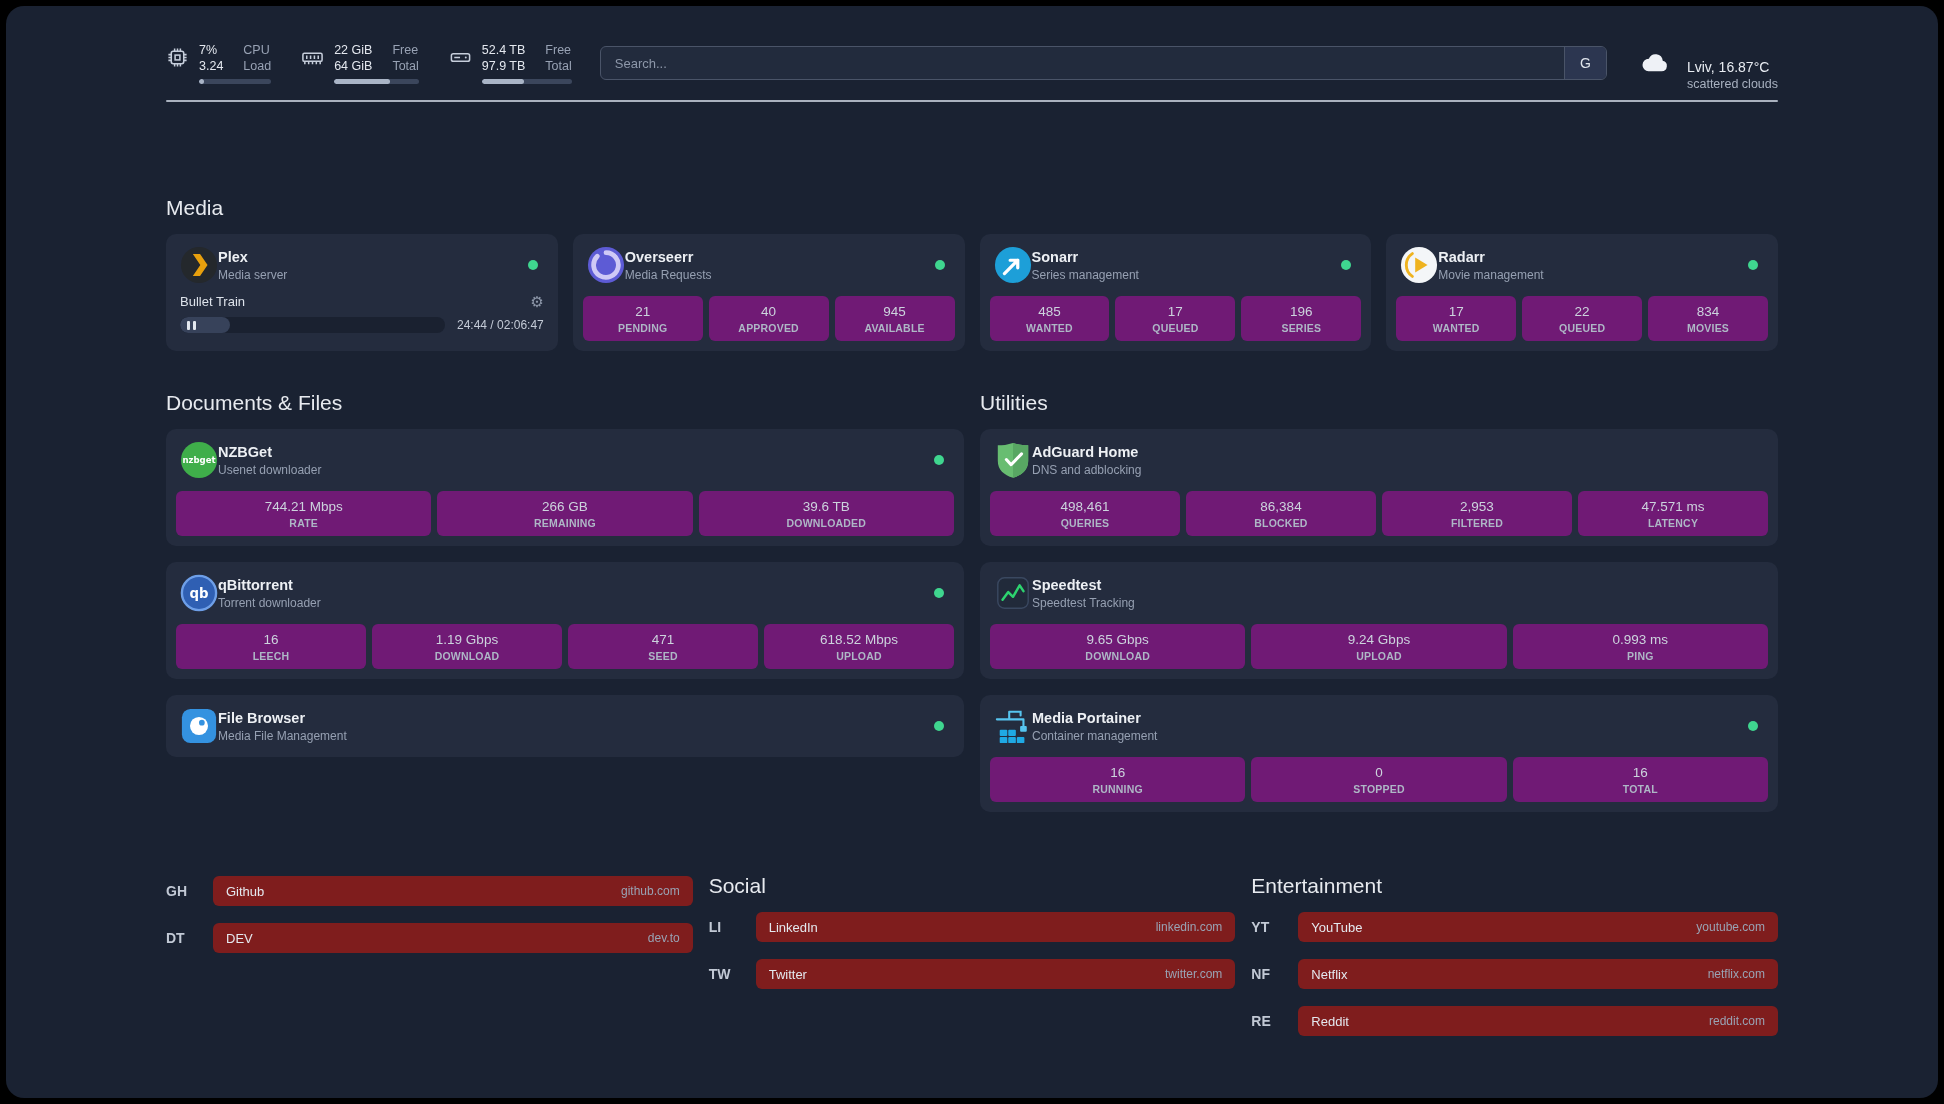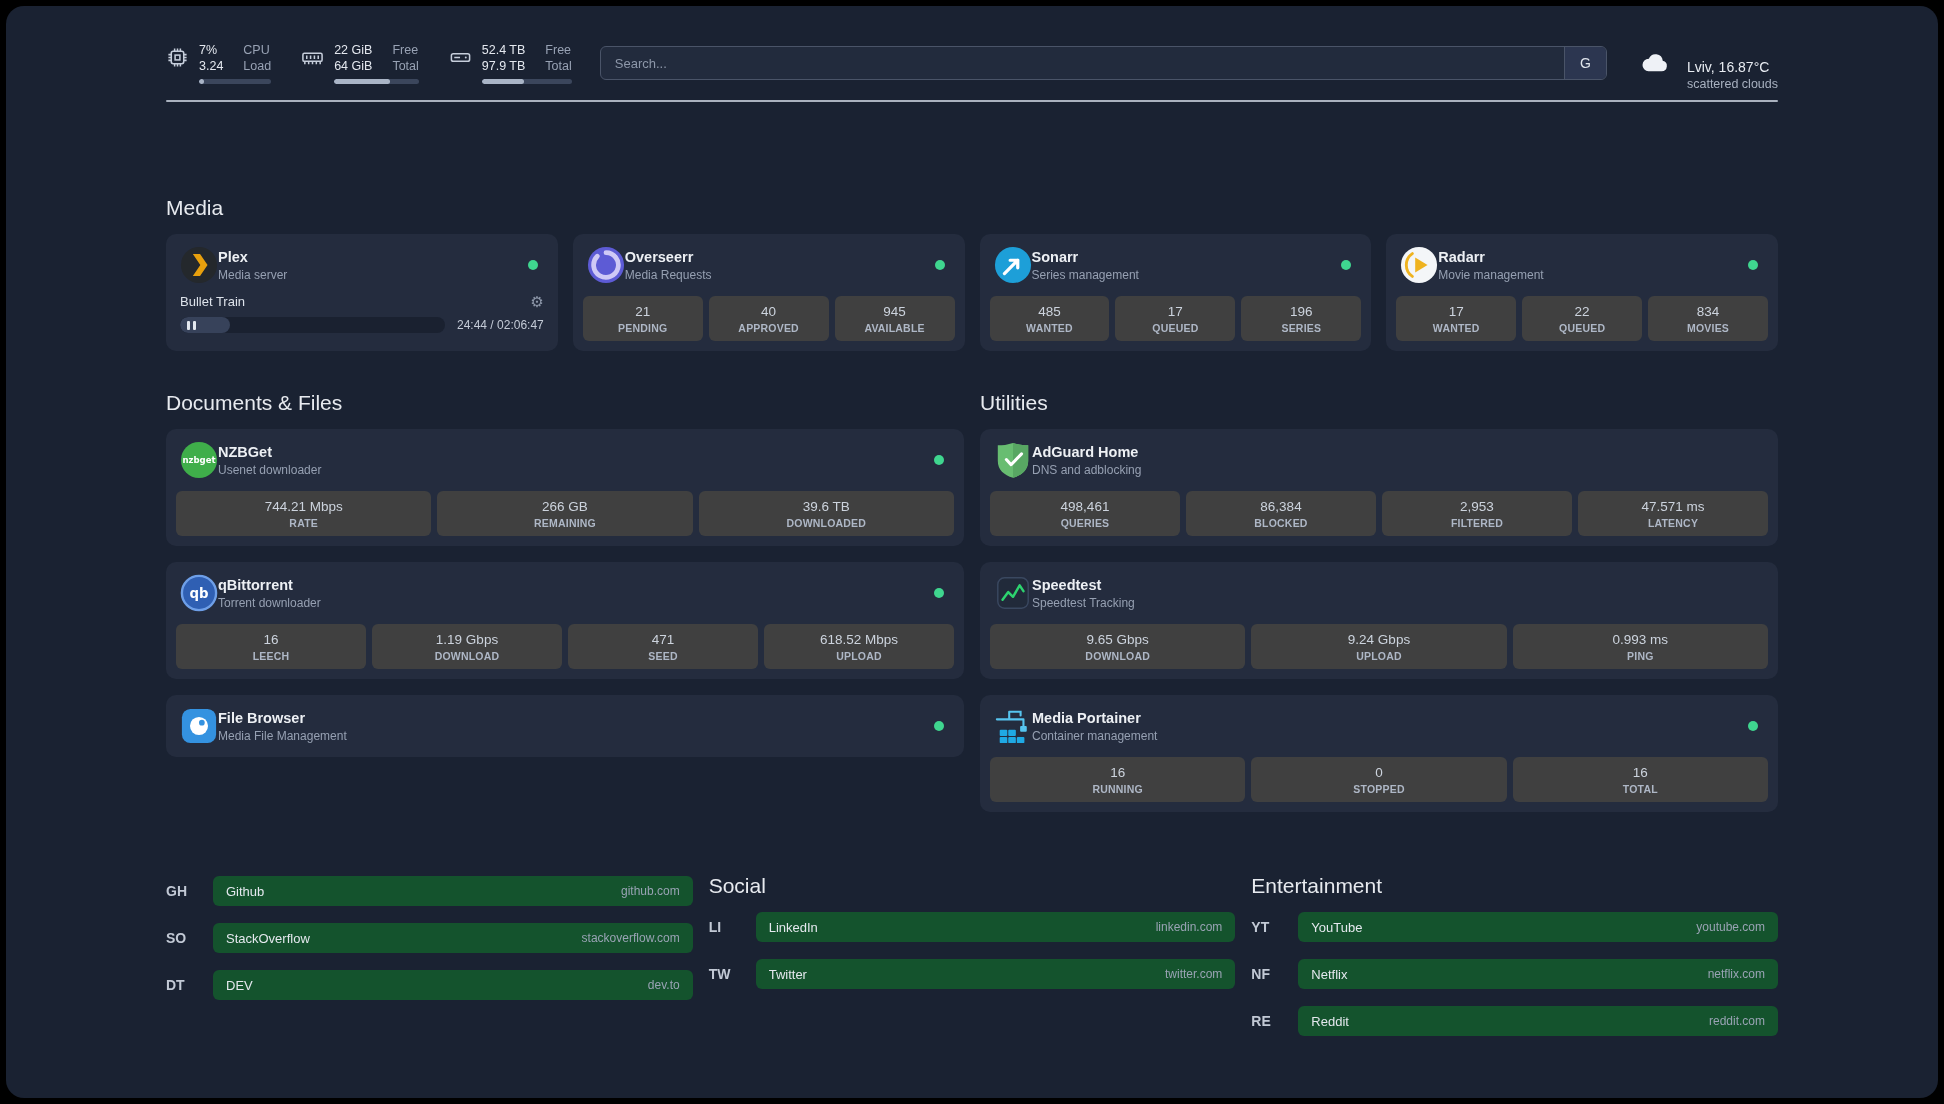--- a/index.html
+++ b/index.html
@@ -33,21 +33,21 @@
   .media-grid{display:grid;grid-template-columns:repeat(4,1fr);gap:15px;}
   .card{background:#242c3e;border-radius:10px;padding:10px;}
   .card-head{display:flex;align-items:center;padding:2px 4px;}
   .app-icon{width:38px;height:38px;flex:none;}
   .app-icon svg{width:38px;height:38px;display:block;}
   .head-text{flex:1;min-width:0;}
   .card-title{font-size:14.5px;font-weight:600;color:#edf0f4;}
   .card-sub{font-size:12px;color:#96a0b2;margin-top:3px;}
   .dot{width:10px;height:10px;border-radius:50%;background:#3fd68f;margin-right:6px;flex:none;}
   .stats{display:flex;gap:6px;margin-top:10px;}
-  .stat{flex:1;background:#404040;border-radius:6px;text-align:center;padding:8px 4px 7px;}
+  .stat{flex:1;background:#701a75;border-radius:6px;text-align:center;padding:8px 4px 7px;}
   .stat-value{font-size:13.5px;color:#ccd3dd;}
   .stat-label{font-size:10.5px;font-weight:700;color:#aeb7c6;margin-top:3px;letter-spacing:.2px;}
 
   
   .player{margin-top:8px;padding:0 4px;}
   .np-row{display:flex;align-items:center;justify-content:space-between;}
   .np-title{font-size:13px;color:#dde2ea;}
   .gear{color:#8d97a9;font-size:15px;line-height:1;cursor:pointer;}
   .np-row2{display:flex;align-items:center;gap:12px;margin-top:8px;}
   .np-bar{flex:1;height:16px;background:#1a2130;border-radius:8px;position:relative;overflow:hidden;cursor:pointer;}
@@ -58,21 +58,21 @@
 
   
   .two-col{display:grid;grid-template-columns:1fr 1fr;gap:16px;margin-top:40px;align-items:start;}
   .col-cards{display:flex;flex-direction:column;gap:16px;}
 
   
   .bookmarks{display:grid;grid-template-columns:1fr 1fr 1fr;gap:16px;margin-top:62px;}
   .bm-list{display:flex;flex-direction:column;gap:17px;margin-top:2px;}
   .bm-row{display:flex;align-items:center;cursor:pointer;}
   .bm-abbr{width:47px;font-size:14px;color:#c2c9d5;font-weight:700;flex:none;}
-  .bm-bar{flex:1;height:30px;background:#14532d;border-radius:6px;display:flex;align-items:center;justify-content:space-between;padding:0 13px;}
+  .bm-bar{flex:1;height:30px;background:#7f1d1d;border-radius:6px;display:flex;align-items:center;justify-content:space-between;padding:0 13px;}
   .bm-name{font-size:13px;color:#e4e8ee;}
   .bm-domain{font-size:12px;color:#99a3b4;}
 </style>
 </head>
 <body>
 
 <div class="frame">
 
   <header class="topbar">
     <div class="resources">
@@ -504,27 +504,20 @@
     <section>
       <div class="bm-list">
         <div class="bm-row">
           <span class="bm-abbr">GH</span>
           <div class="bm-bar">
             <span class="bm-name">Github</span>
             <span class="bm-domain">github.com</span>
           </div>
         </div>
         <div class="bm-row">
-          <span class="bm-abbr">SO</span>
-          <div class="bm-bar">
-            <span class="bm-name">StackOverflow</span>
-            <span class="bm-domain">stackoverflow.com</span>
-          </div>
-        </div>
-        <div class="bm-row">
           <span class="bm-abbr">DT</span>
           <div class="bm-bar">
             <span class="bm-name">DEV</span>
             <span class="bm-domain">dev.to</span>
           </div>
         </div>
       </div>
     </section>
 
     <section>

